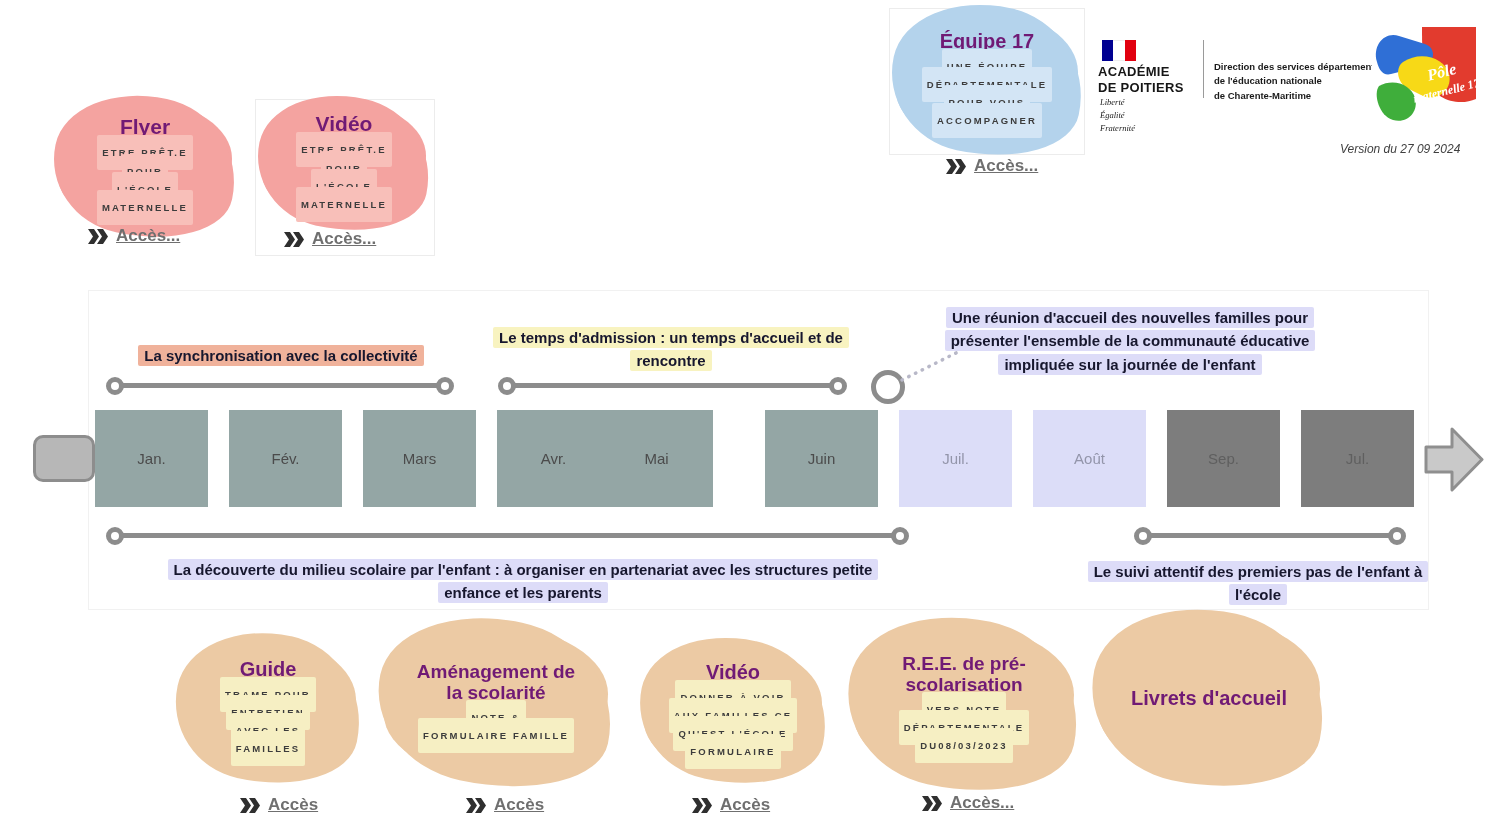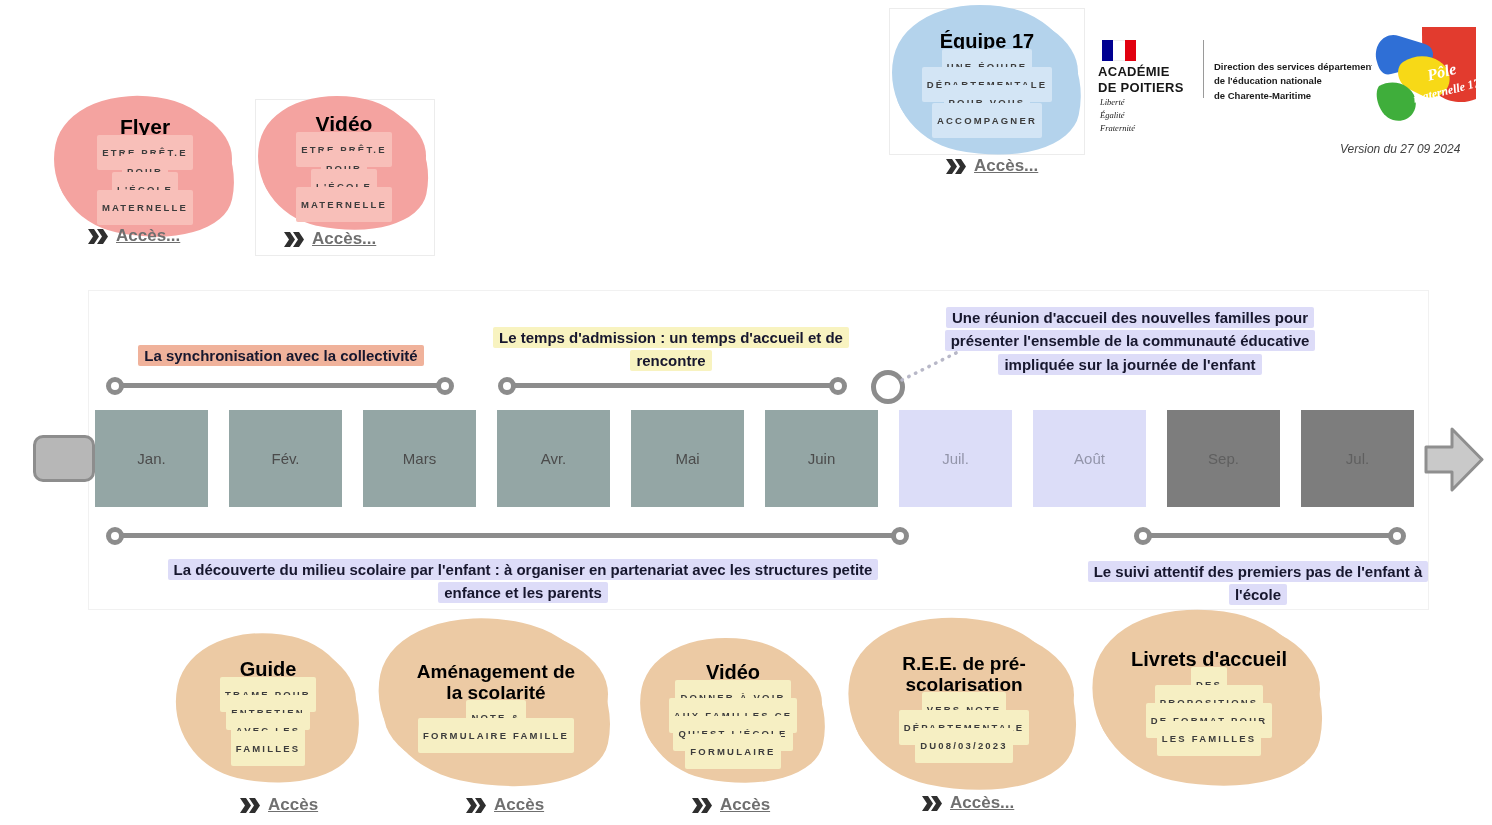--- a/index.html
+++ b/index.html
@@ -13,21 +13,21 @@
   
   .card-blob{position:absolute;display:flex;flex-direction:column;align-items:center;justify-content:center;
              text-align:center;gap:5px;border-radius:48% 52% 44% 56%/52% 46% 58% 44%}
   .card-blob::before{content:"";position:absolute;inset:-5% -3%;background:inherit;
              border-radius:54% 46% 58% 42%/48% 60% 40% 52%;transform:rotate(12deg);z-index:0}
   .card-blob>*{position:relative;z-index:1}
   .pink{background:#f4a3a0}
   .blue{background:#b4d3ec}
   .tan{background:#eccaa4}
 
-  .blob-title{font-weight:bold;font-size:21px;color:#000000;line-height:1.15;white-space:pre-line}
+  .blob-title{font-weight:bold;font-size:21px;color:#701a75;line-height:1.15;white-space:pre-line}
   .t19{font-size:19px}
   .blob-sub{font-size:9.5px;font-weight:bold;letter-spacing:2.2px;line-height:1.9;color:#3c3c3c}
   .hl{white-space:pre-line;padding:12px 5px;border-radius:2px;
       -webkit-box-decoration-break:clone;box-decoration-break:clone}
   .pink-hl{background:#f8bfb9}
   .blue-hl{background:#d3e5f5}
   .yellow-hl{background:#f6efc3}
 
   
   .access{position:absolute;display:flex;align-items:center;gap:8px;cursor:pointer}
@@ -159,21 +159,21 @@
 <div class="abs" style="left:1424px;top:421px;cursor:pointer">
   <svg width="60" height="77" viewBox="0 0 60 77">
       <path d="M2 26 H28 V8 L58 38.5 L28 69 V51 H2 Z" fill="#c9c9c9" stroke="#8f8f8f" stroke-width="3" stroke-linejoin="round"></path>
     </svg>
 </div>
 
 <div class="month phase-slate" style="left:95px">Jan.</div>
 <div class="month phase-slate" style="left:229px">Fév.</div>
 <div class="month phase-slate" style="left:363px">Mars</div>
 <div class="month phase-slate" style="left:497px">Avr.</div>
-<div class="month phase-slate" style="left:631px">Mai</div>
+<div class="month phase-slate" style="left:600px">Mai</div>
 <div class="month phase-slate" style="left:765px">Juin</div>
 <div class="month phase-lav" style="left:899px">Juil.</div>
 <div class="month phase-lav" style="left:1033px">Août</div>
 <div class="month phase-dark" style="left:1167px">Sep.</div>
 <div class="month phase-dark" style="left:1301px">Jul.</div>
 
 <div class="slider" style="left:115px;top:383px;width:330px">
   <span class="dot left"></span>
     <span class="dot right"></span>
 </div>
@@ -270,17 +270,13 @@
     <svg width="20" height="15" viewBox="0 0 20 15">
         <path d="M0 0 H6 L11 7.5 L6 15 H0 L5 7.5 Z" fill="#2f2f2f"></path>
         <path d="M9 0 H15 L20 7.5 L15 15 H9 L14 7.5 Z" fill="#2f2f2f"></path>
       </svg>
   </span>
   <span class="access-text">Accès...</span>
 </div>
 
 <div class="card-blob tan" style="left:1098px;top:618px;width:222px;height:160px">
   <div class="blob-title" style="font-size:20px">Livrets d'accueil</div>
-  <div class="blob-sub"><span class="hl yellow-hl">DES
-PROPOSITIONS
-DE FORMAT POUR
-LES FAMILLES</span></div>
 </div>
 
 </body></html>

